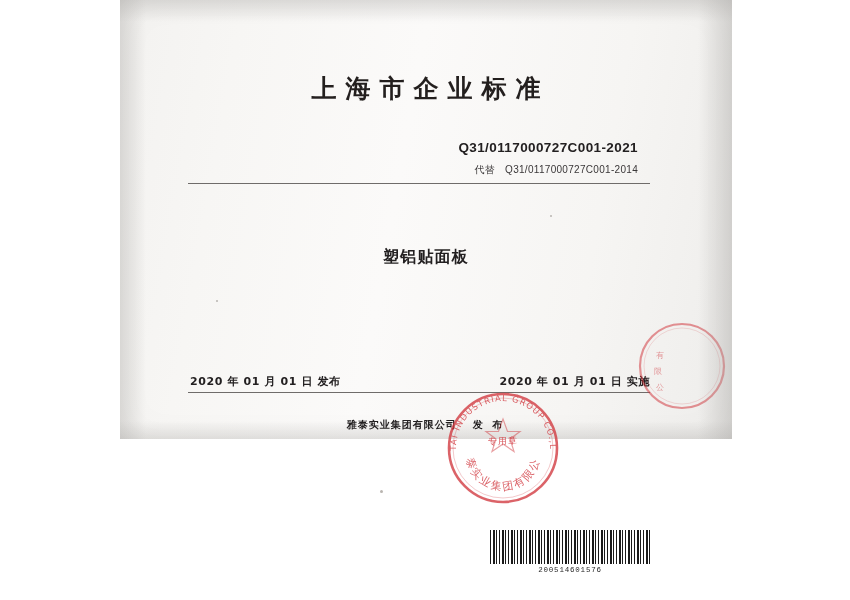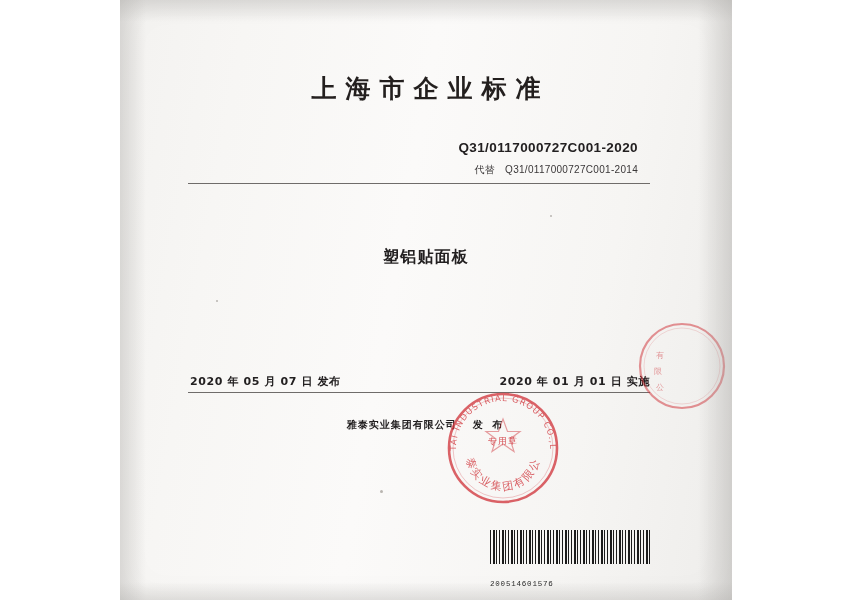--- a/index.html
+++ b/index.html
@@ -20,21 +20,21 @@
     height: 600px;
     background: #ffffff;
   }
 
   
   #sheet {
     position: absolute;
     left: 120px;
     top: 0px;
     width: 612px;
-    height: 600px;
+    height: 439px;
     background: linear-gradient(100deg, #f3f2f0 0%, #f7f6f4 18%, #fbfaf9 45%, #f6f5f3 75%, #eeedeb 100%);
     box-shadow: inset 0 0 40px rgba(0,0,0,0.035);
   }
   
   #sheet:before {
     content: "";
     position: absolute;
     left: 0; top: 0; bottom: 0;
     width: 26px;
     background: linear-gradient(to right, rgba(180,178,175,0.40), rgba(180,178,175,0));
@@ -231,21 +231,22 @@
     background-image:
       linear-gradient(to right,
         #1b1b1b 0px, #1b1b1b 1px,
         transparent 1px, transparent 3px,
         #1b1b1b 3px, #1b1b1b 5px,
         transparent 5px, transparent 6px,
         #1b1b1b 6px, #1b1b1b 7px,
         transparent 7px, transparent 9px);
   }
   #barcode-num {
-    margin-top: 16px;
+    margin-top: 2px;
+    text-align: center;
     font-family: "Liberation Mono", monospace;
     font-size: 7.5px;
     color: #2a2a2a;
     letter-spacing: 0.8px;
   }
 
   
   .speck {
     position: absolute;
     background: #b9b5b0;
@@ -263,32 +264,32 @@
     <div id="botshade"></div>
 
     <div class="speck" style="left:260px; top:490px; width:3px; height:3px;"></div>
     <div class="speck" style="left:96px; top:300px; width:2px; height:2px;"></div>
     <div class="speck" style="left:430px; top:215px; width:2px; height:2px;"></div>
 
     <div class="content">
 
       <div id="doc-title">上海市企业标准</div>
 
-      <div id="std-number">Q31/0117000727C001-2020</div>
+      <div id="std-number">Q31/0117000727C001-2021</div>
 
       <div id="std-replaces">
         <span class="label">代替</span><span>Q31/0117000727C001-2014</span>
       </div>
 
       <div id="rule-top"></div>
 
       <div id="product-name">塑铝贴面板</div>
 
       <div id="dates-row">
-        <div class="date-cell">2020 年 05 月 07 日  发布</div>
+        <div class="date-cell">2020 年 01 月 01 日  发布</div>
         <div class="date-cell">2020 年 01 月 01 日  实施</div>
       </div>
 
       <div id="rule-dates"></div>
 
       <div id="issuer">
         <span>雅泰实业集团有限公司</span><span class="publish">发 布</span>
       </div>
 
       <div id="stamp">

